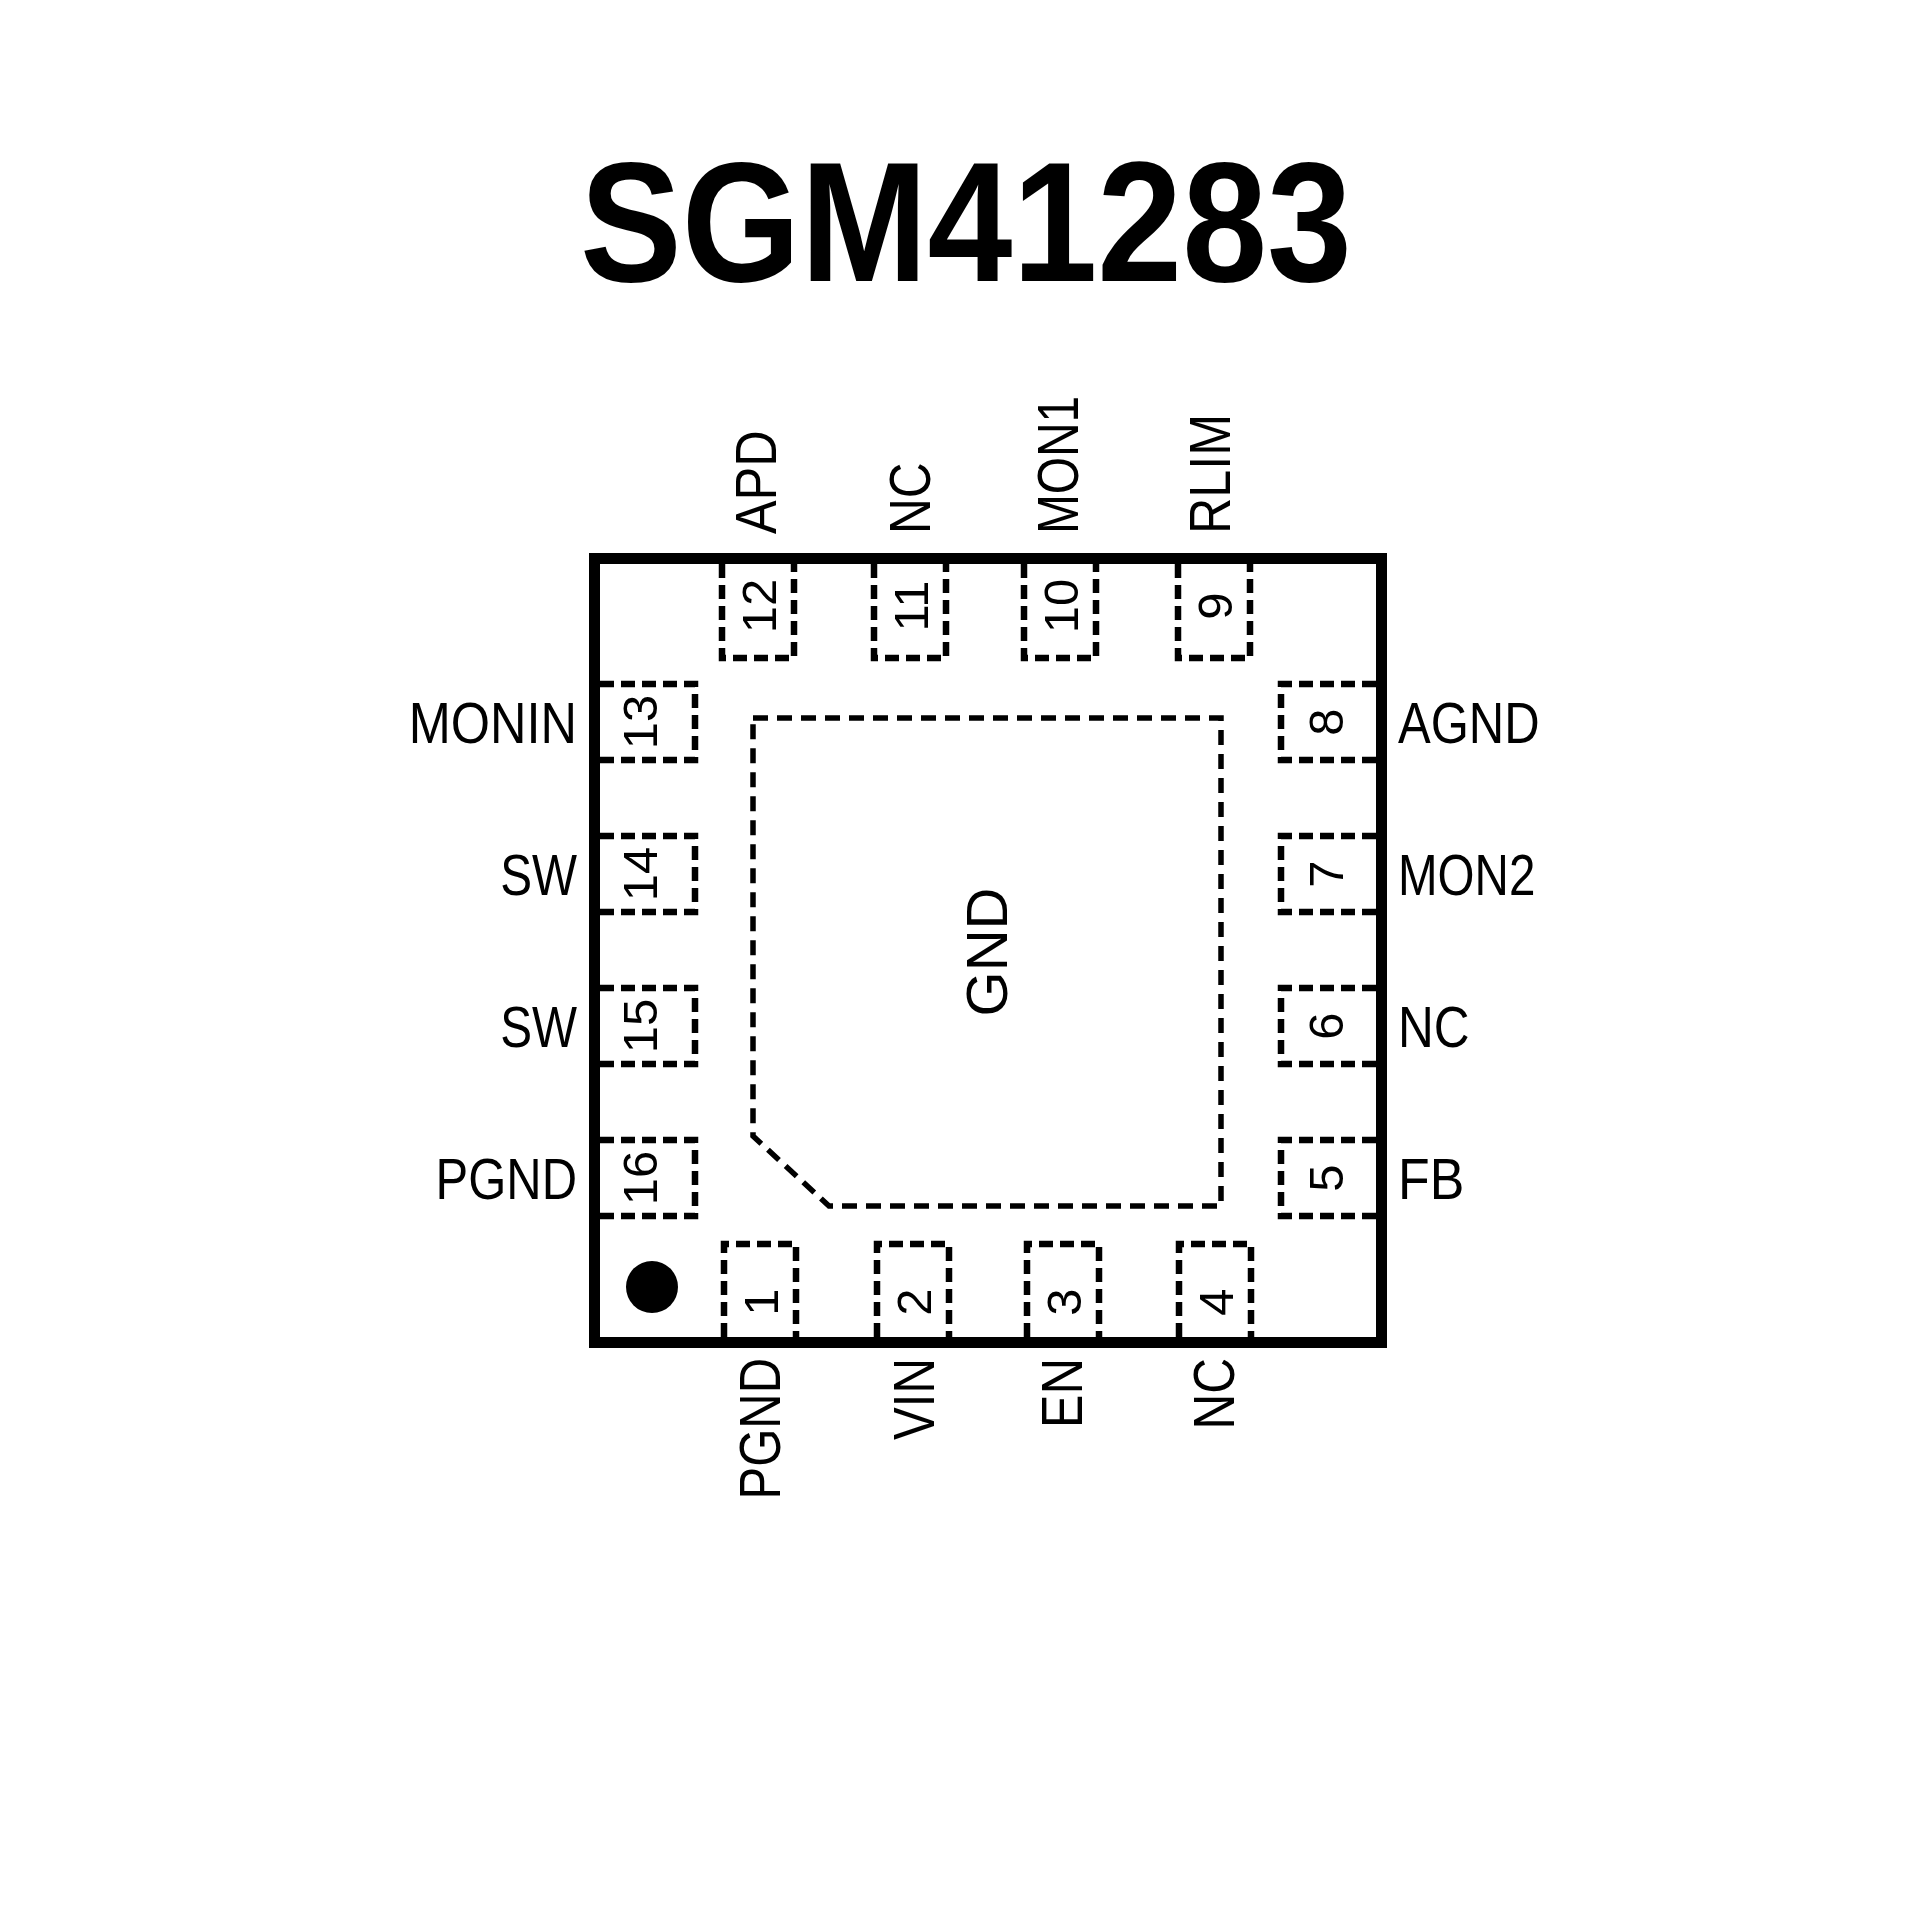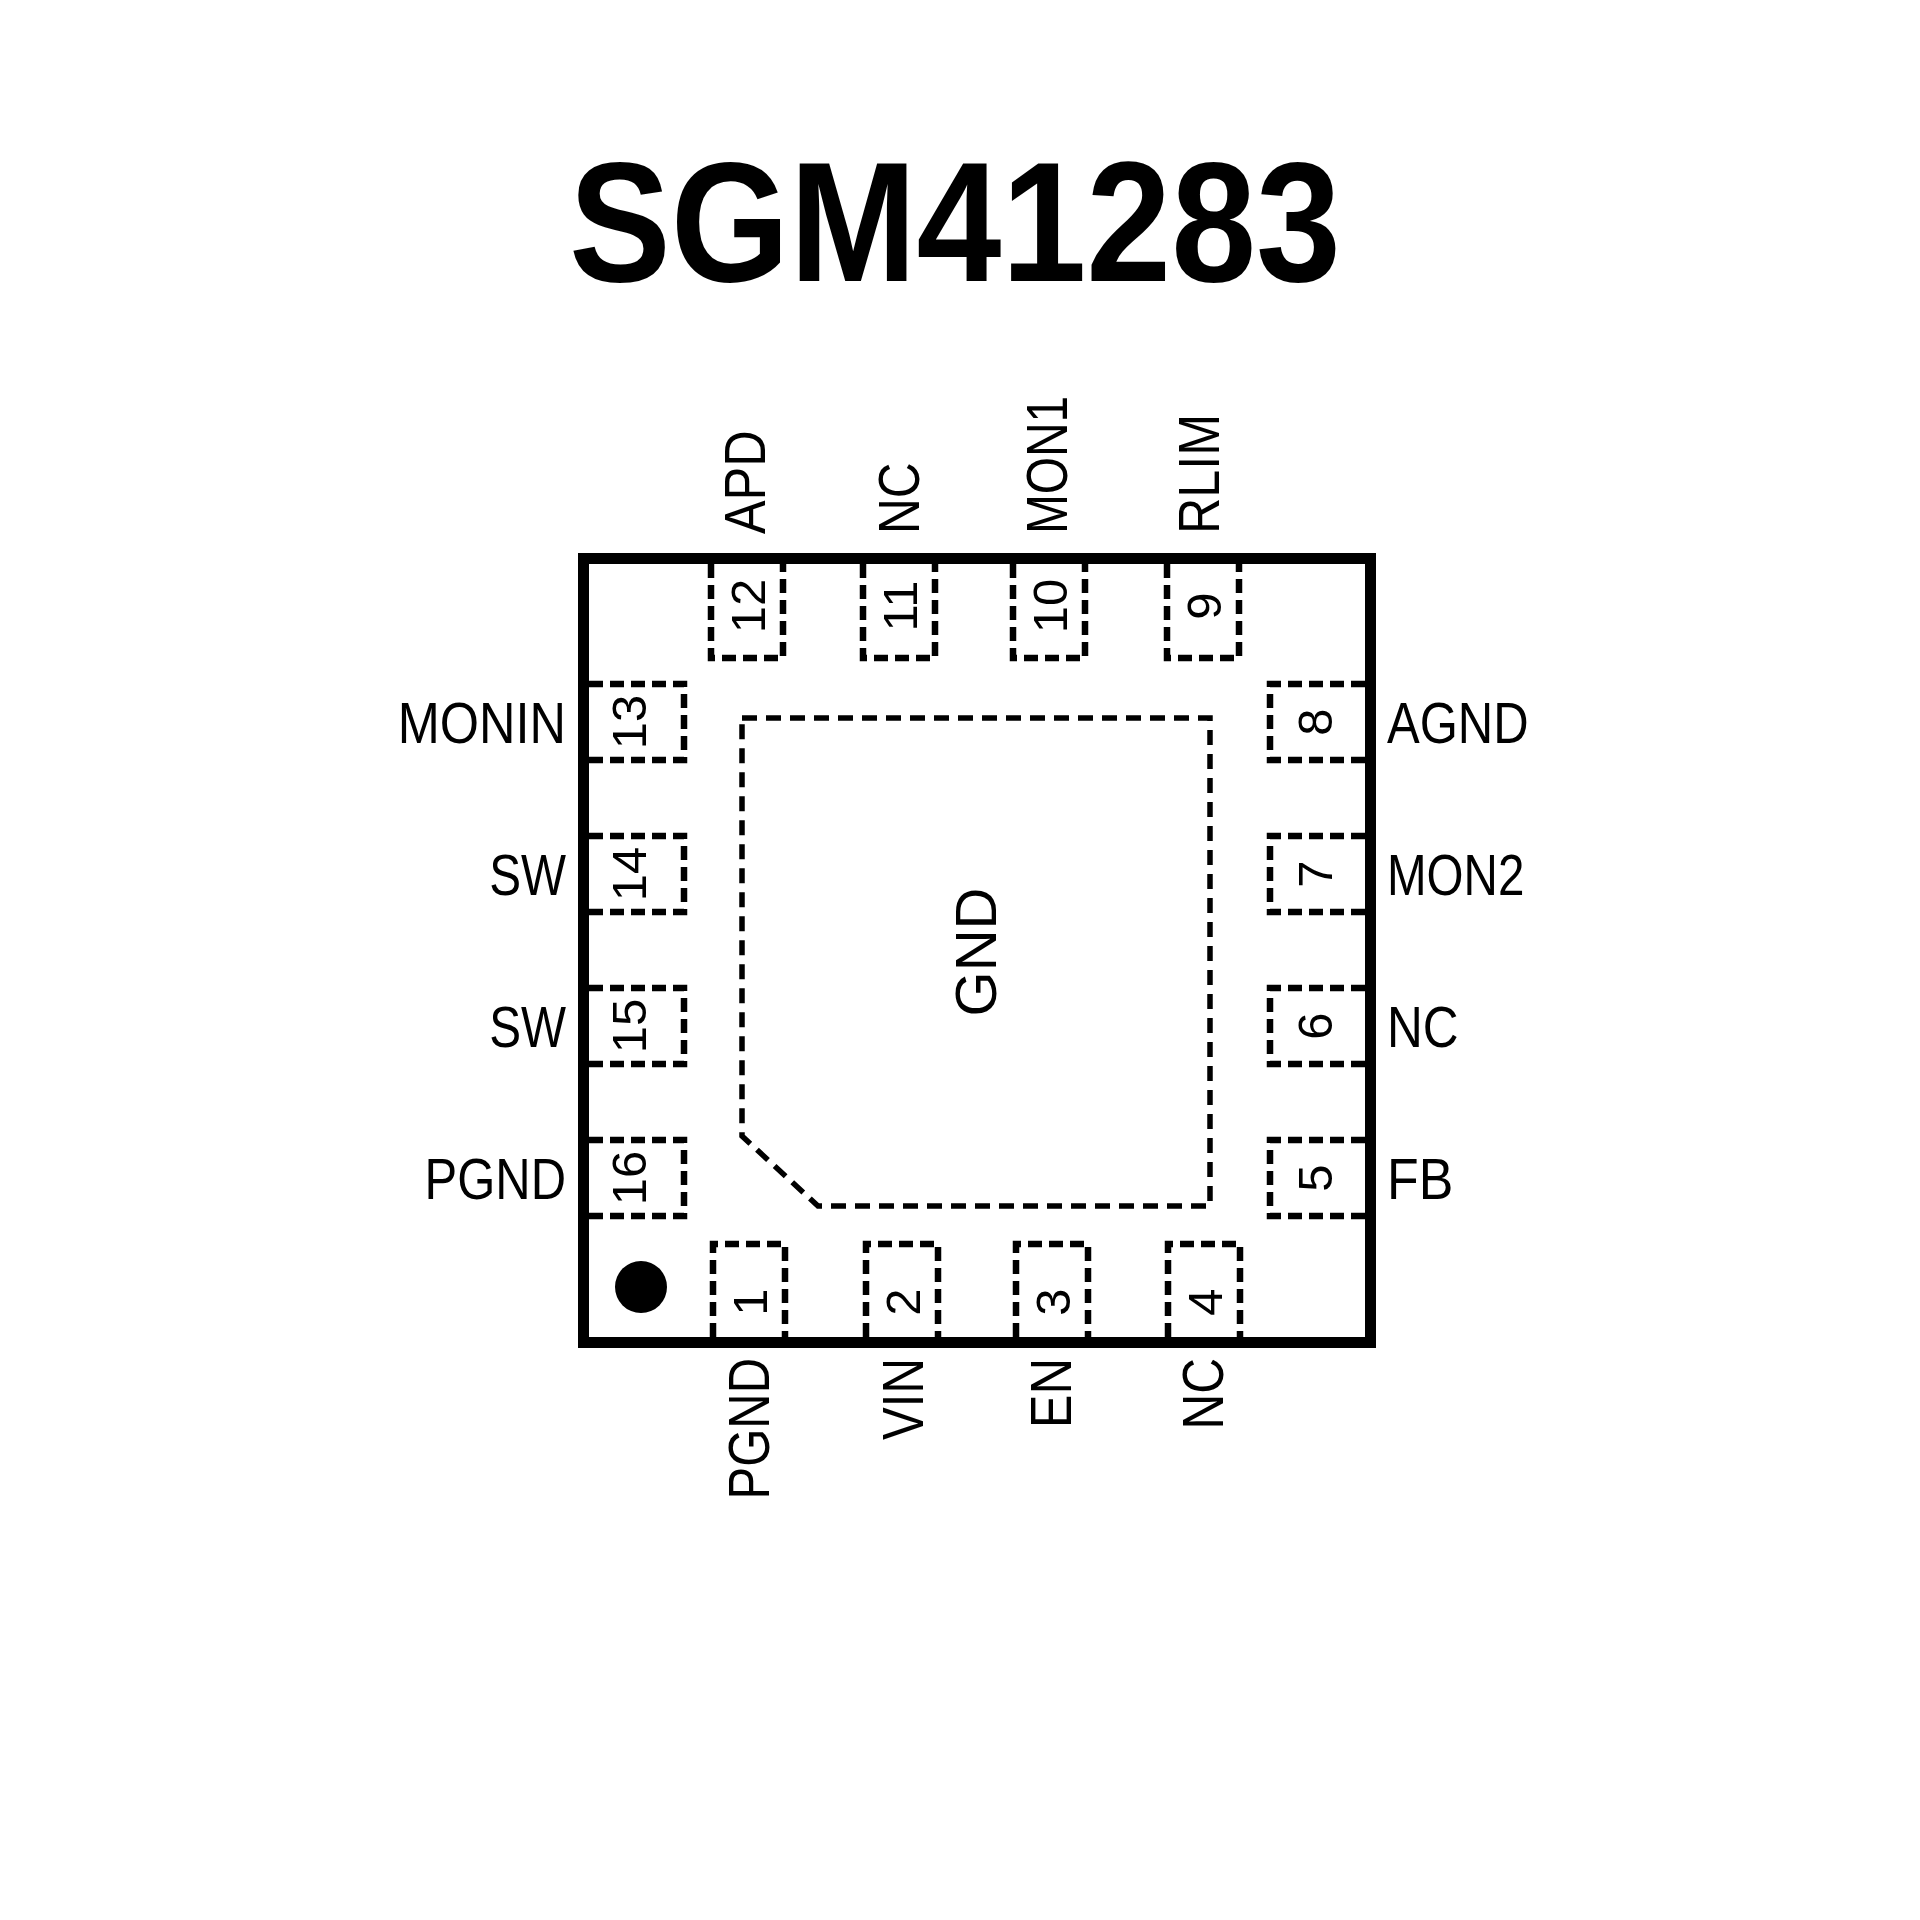--- a/index.html
+++ b/index.html
@@ -1,16 +1,16 @@
 <!DOCTYPE html>
 <html><head>
 <meta charset="utf-8">
 <style>
   html,body{margin:0;padding:0;background:#fff;}
-  .page{position:relative;width:1743px;height:1920px;background:#fff;overflow:hidden;}
+  .page{position:relative;width:1743px;height:1920px;background:#fff;overflow:hidden;margin-left:11px;}
   svg{position:absolute;left:0;top:0;}
   text{font-family:"Liberation Sans",sans-serif;fill:#000;}
   .lbl{font-size:58px;}
   .num{font-size:49px;}
 </style>
 </head>
 <body>
 <div class="page">
 <svg width="1920" height="1920" viewBox="0 0 1920 1920">
 

